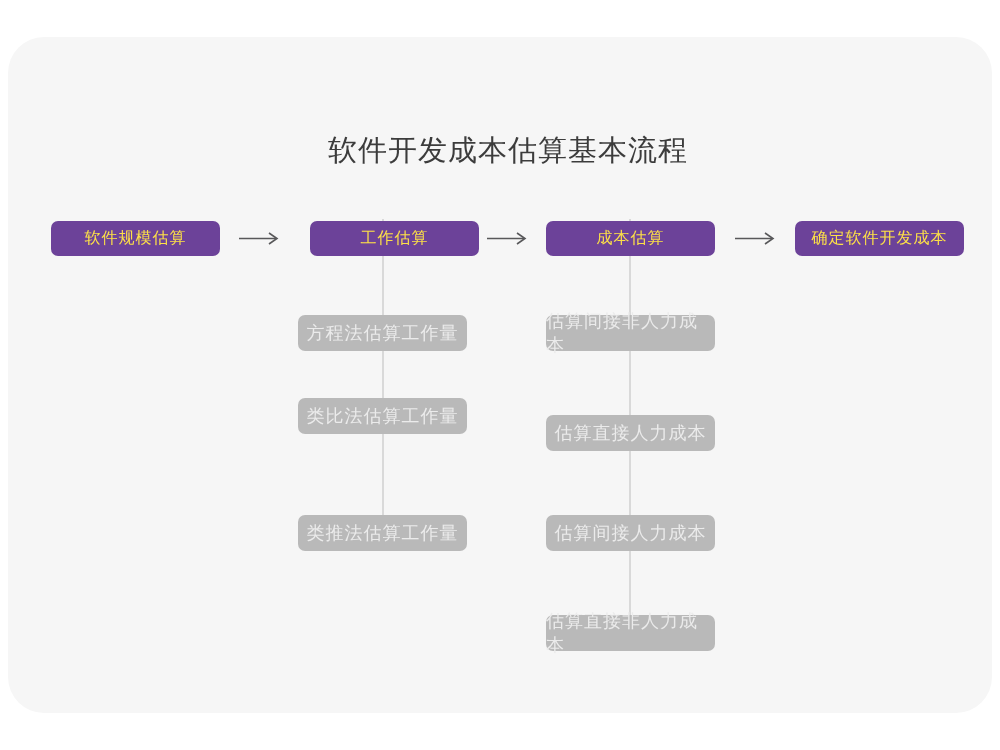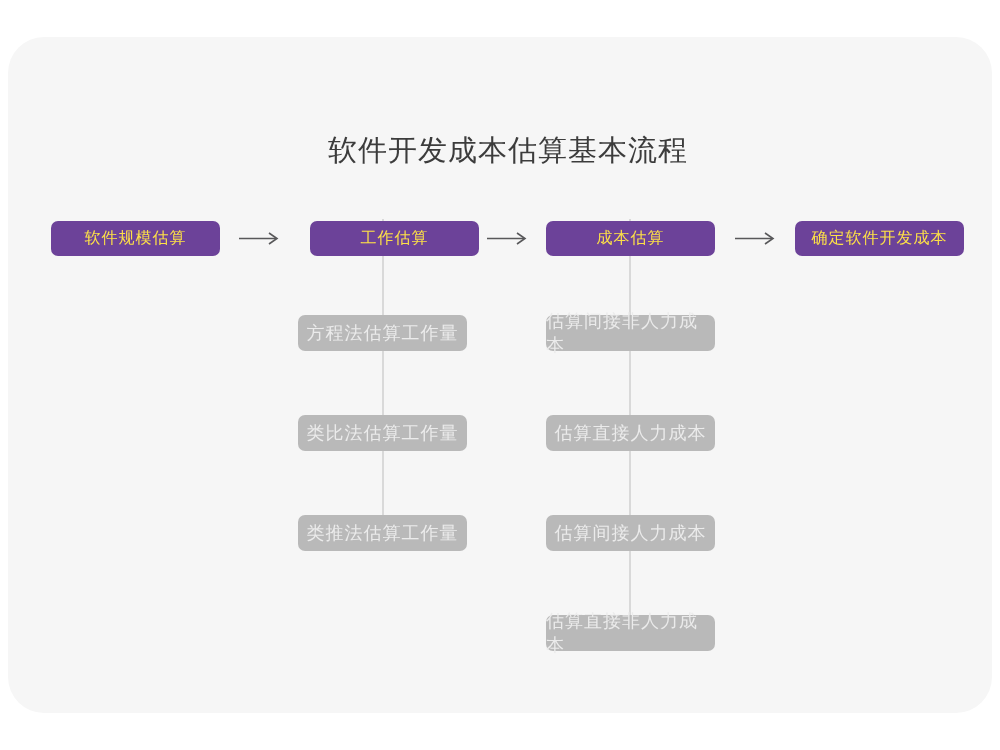--- a/index.html
+++ b/index.html
@@ -117,21 +117,21 @@
     <div class="arrow" style="left:725px;">
       <svg width="44" height="15" viewBox="0 0 44 15">
         <line x1="2" y1="7.5" x2="39" y2="7.5" stroke="#58585a" stroke-width="1.6"></line>
         <path d="M32 2 L40 7.5 L32 13" fill="none" stroke="#58585a" stroke-width="1.6"></path>
       </svg>
     </div>
 
     <div class="substep" style="left:290px; top:278px;">
       <span>方程法估算工作量</span>
     </div>
-    <div class="substep" style="left:290px; top:378px;">
+    <div class="substep" style="left:290px; top:361px;">
       <span>类比法估算工作量</span>
     </div>
     <div class="substep" style="left:290px; top:478px;">
       <span>类推法估算工作量</span>
     </div>
 
     <div class="substep" style="left:538px; top:278px;">
       <span>估算间接非人力成本</span>
     </div>
     <div class="substep" style="left:538px; top:378px;">

